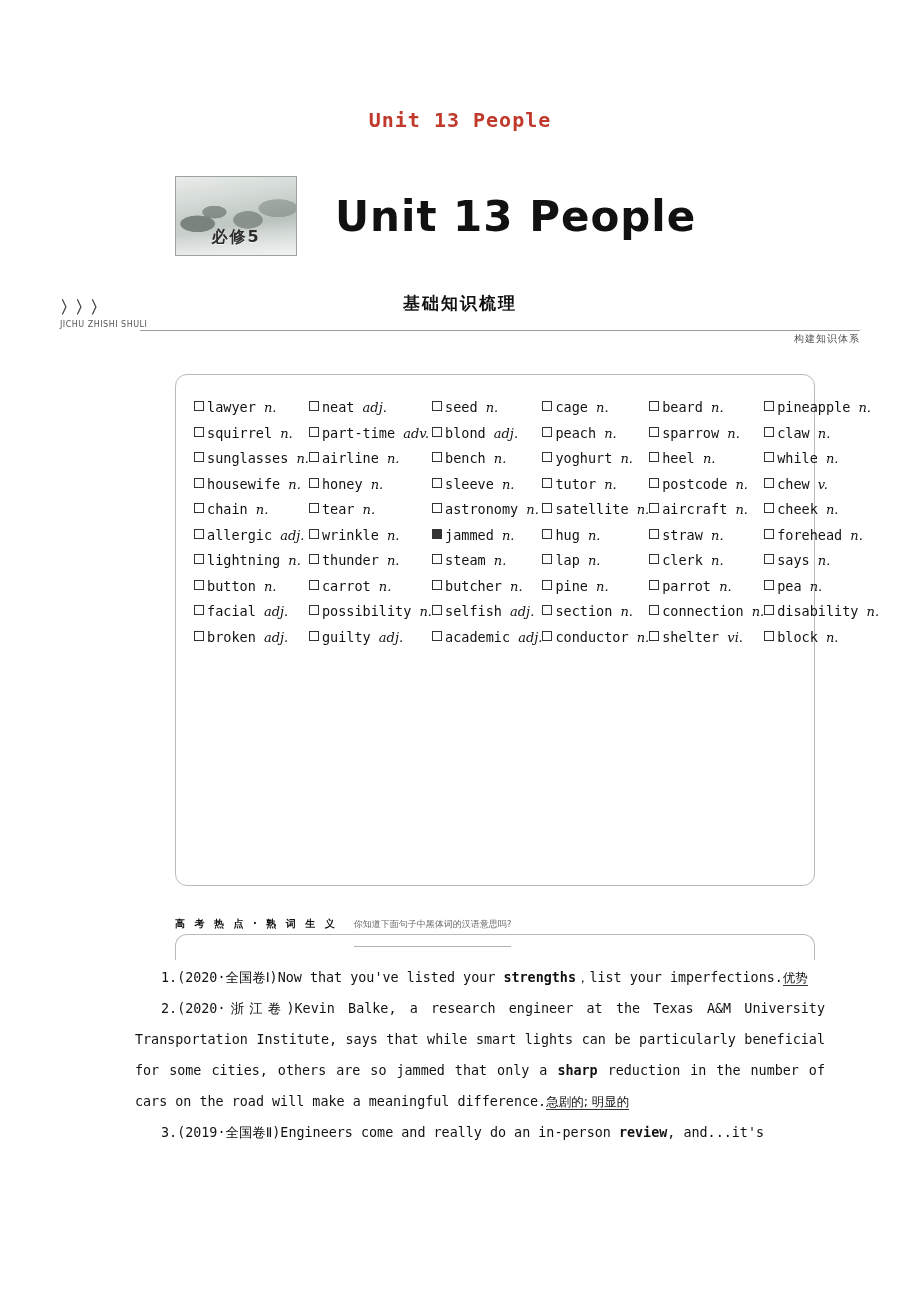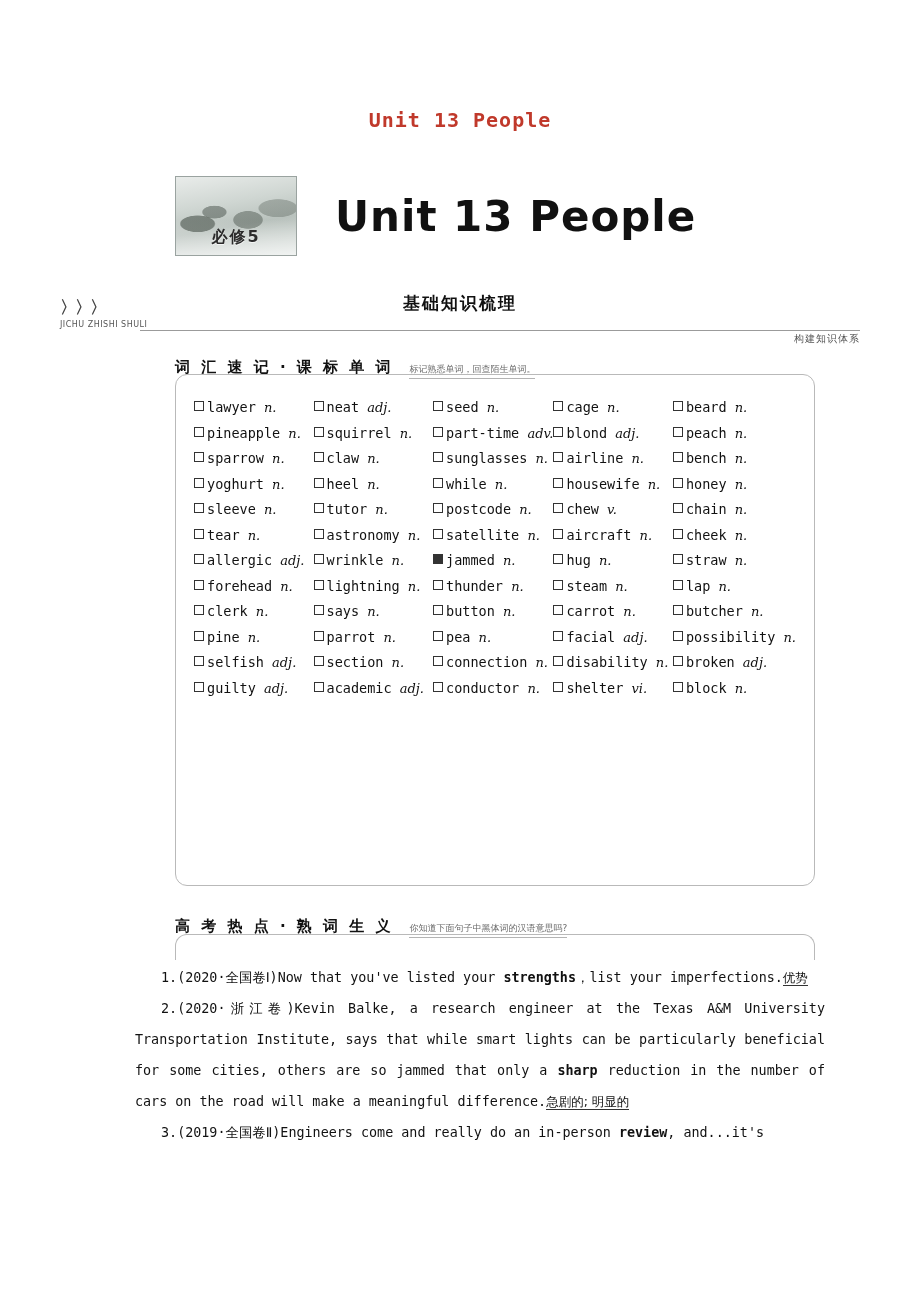--- a/index.html
+++ b/index.html
@@ -172,21 +172,21 @@
     top: 374px;
     width: 640px;
     height: 512px;
     border: 1px solid #b9b9b9;
     border-radius: 12px;
     box-sizing: border-box;
     padding: 24px 18px 10px 18px;
   }
   .word-grid {
     display: grid;
-    grid-template-columns: 1fr 1fr 1fr 1fr 1fr;
+    grid-template-columns: 1fr 1fr 1fr 1fr 1fr 1fr;
     row-gap: 9.5px;
   }
   .word {
     font-family: "DejaVu Sans Mono", monospace;
     font-size: 13.5px;
     white-space: nowrap;
     color: #111;
   }
   .word .box {
     display: inline-block;
@@ -209,31 +209,31 @@
   .sub-head2 {
     position: absolute;
     left: 175px;
     top: 917px;
     display: flex;
     align-items: baseline;
   }
   .sub-head2 .zh {
     font-family: "DejaVu Sans", sans-serif;
     font-weight: bold;
-    font-size: 15px;
+    font-size: 10px;
     letter-spacing: 3px;
     color: #111;
   }
   .sub-head2 .note {
     margin-left: 16px;
     font-family: "DejaVu Sans", sans-serif;
     font-size: 9px;
     color: #6a6a6a;
     border-bottom: 1px solid #b3b3b3;
-    padding-bottom: 2px;
+    padding-bottom: 15px;
   }
   .second-box-top {
     position: absolute;
     left: 175px;
     top: 934px;
     width: 640px;
     height: 26px;
     border: 1px solid #b9b9b9;
     border-bottom: none;
     border-radius: 12px 12px 0 0;
@@ -284,24 +284,20 @@
   </div>
 
   <div class="section-banner">
     <div class="banner-arrows">〉〉〉</div>
     <div class="banner-pinyin">JICHU ZHISHI SHULI</div>
     <div class="banner-title">基础知识梳理</div>
     <div class="banner-rule"></div>
     <div class="banner-right">构建知识体系</div>
   </div>
 
-  <div class="sub-head">
-    <span class="zh">词 汇 速 记 · 课 标 单 词</span>
-    <span class="note">标记熟悉单词，回查陌生单词。</span>
-  </div>
 
   <div class="word-box">
     <div class="word-grid" id="word-grid">
         <div class="word"><span class="box"></span><span>lawyer</span> <span class="pos">n.</span></div>
         <div class="word"><span class="box"></span><span>neat</span> <span class="pos">adj.</span></div>
         <div class="word"><span class="box"></span><span>seed</span> <span class="pos">n.</span></div>
         <div class="word"><span class="box"></span><span>cage</span> <span class="pos">n.</span></div>
         <div class="word"><span class="box"></span><span>beard</span> <span class="pos">n.</span></div>
         <div class="word"><span class="box"></span><span>pineapple</span> <span class="pos">n.</span></div>
         <div class="word"><span class="box"></span><span>squirrel</span> <span class="pos">n.</span></div>

